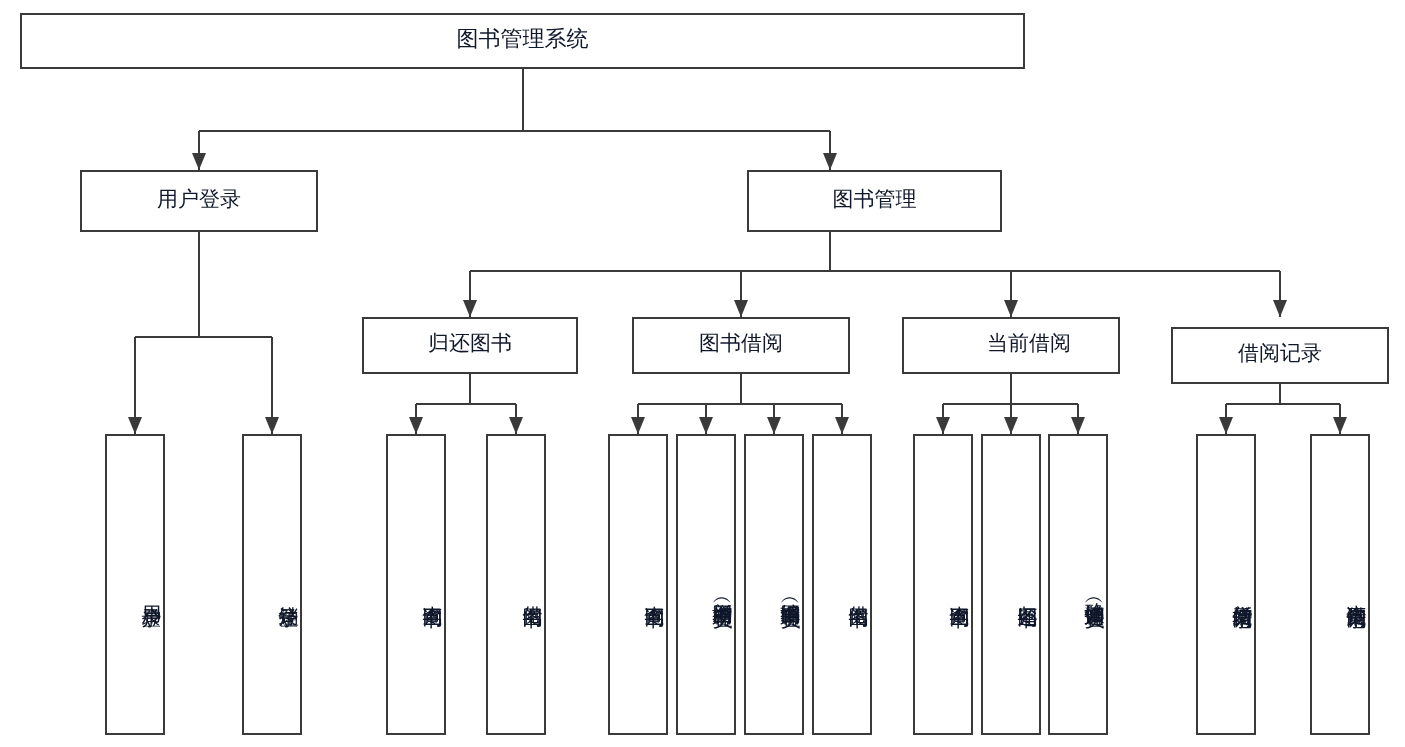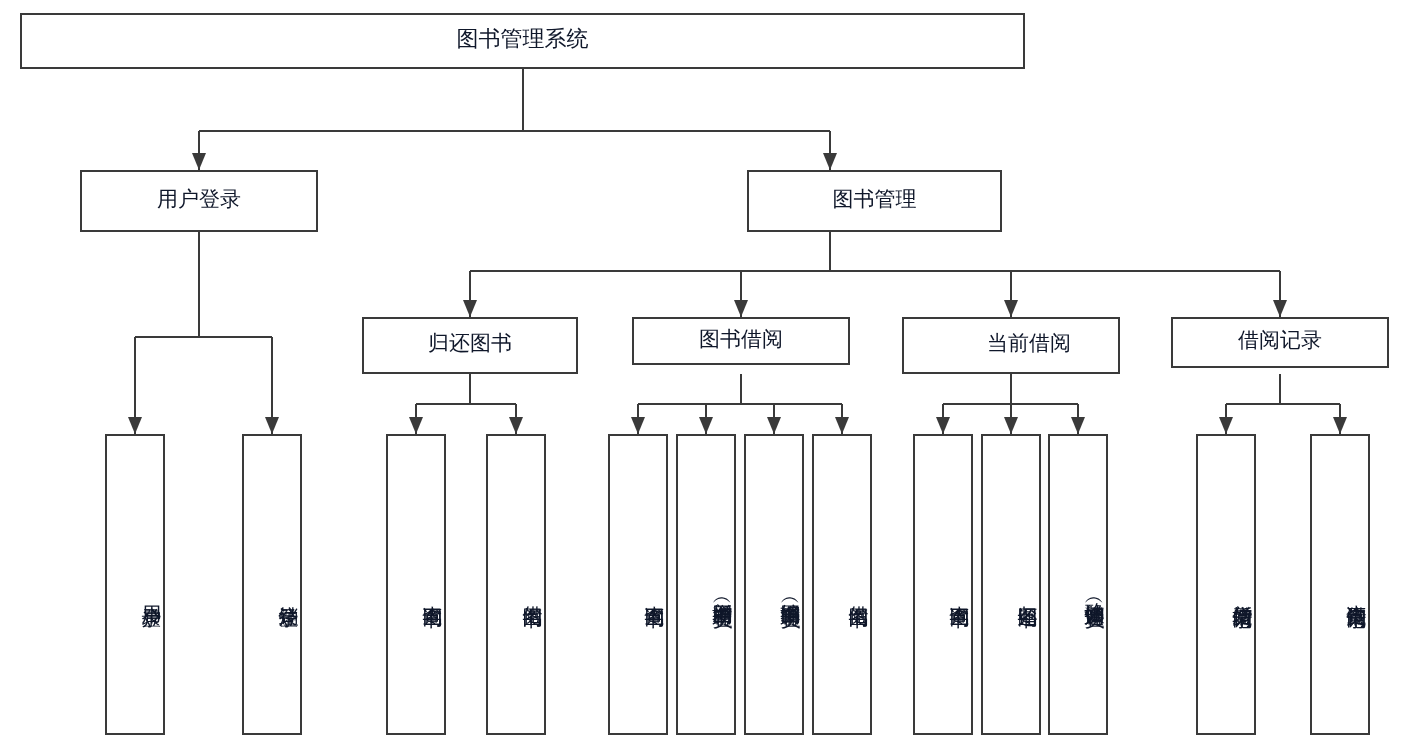--- a/index.html
+++ b/index.html
@@ -131,27 +131,27 @@
       </div>
       <div class="node h" style="left: 80px; top: 170px; width: 238px; height: 62px;">
         <span class="htext">用户登录</span>
       </div>
       <div class="node h" style="left: 711px; top: 170px; width: 255px; height: 62px; margin-left: 36px;">
         <span class="htext">图书管理</span>
       </div>
       <div class="node h" style="left: 362px; top: 317px; width: 216px; height: 57px;">
         <span class="htext">归还图书</span>
       </div>
-      <div class="node h" style="left: 632px; top: 317px; width: 218px; height: 48px;">
+      <div class="node h" style="left: 632px; top: 317px; width: 218px; height: 57px;">
         <span class="htext">图书借阅</span>
       </div>
       <div class="node h" style="left: 902px; top: 317px; width: 218px; height: 57px; padding-left: 36px;">
         <span class="htext">当前借阅</span>
       </div>
-      <div class="node h" style="left: 1171px; top: 317px; width: 218px; height: 51px;">
+      <div class="node h" style="left: 1171px; top: 327px; width: 218px; height: 57px;">
         <span class="htext">借阅记录</span>
       </div>
       <div class="node v" style="left: 105px; top: 434px; width: 60px; height: 301px;">
         <span class="vtext">用户登录</span>
       </div>
       <div class="node v" style="left: 242px; top: 434px; width: 60px; height: 301px;">
         <span class="vtext">注销登录</span>
       </div>
       <div class="node v" style="left: 386px; top: 434px; width: 60px; height: 301px;">
         <span class="vtext">查询图书</span>

